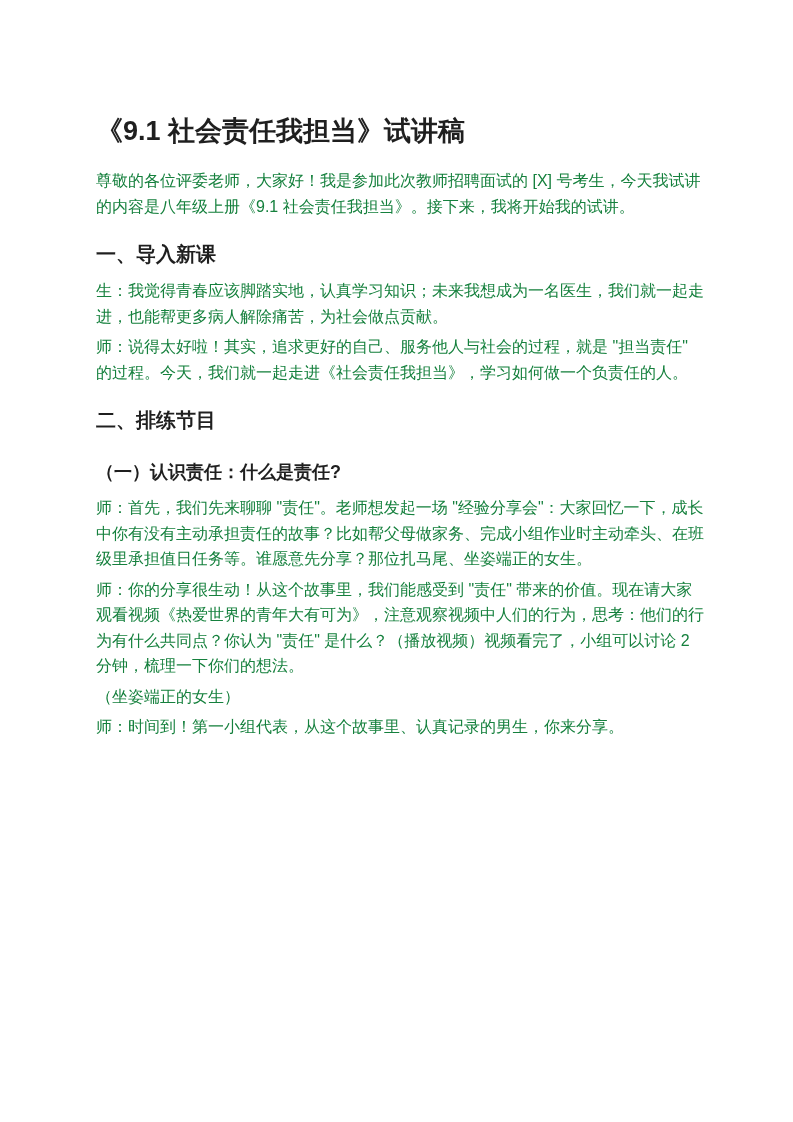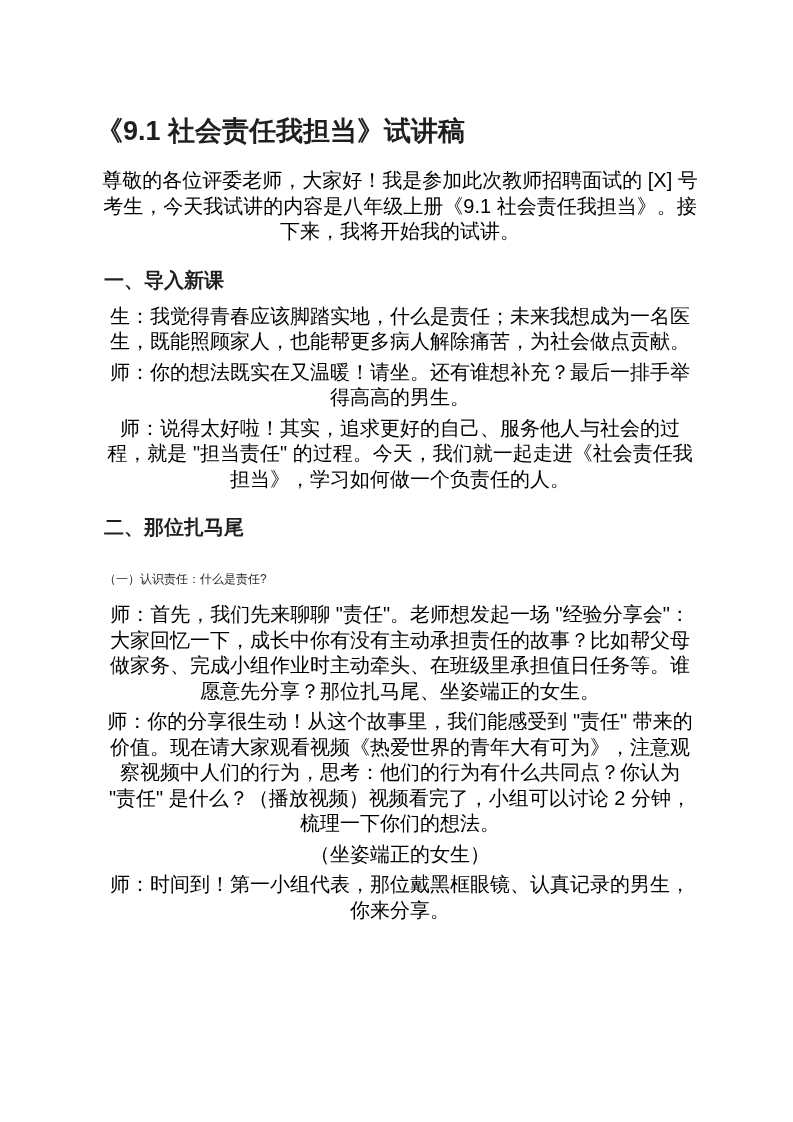--- a/index.html
+++ b/index.html
@@ -29,65 +29,64 @@
     color: #1f1f1f;
   }
   h2.sec-heading {
     font-size: 20px;
     line-height: 27px;
     font-weight: 700;
     margin: 22px 0 10px 0;
     color: #1f1f1f;
   }
   h3.subsec-heading {
-    font-size: 12px;
+    font-size: 18px;
     line-height: 25px;
-    font-weight: 400;
+    font-weight: 700;
     margin: 26px 0 10px 0;
     color: #1f1f1f;
   }
   p.para {
-    font-size: 20px;
+    font-size: 16px;
     line-height: 25.5px;
     margin: 0 0 5px 0;
-    text-align: center;
+    text-align: left;
     word-break: break-all;
-    color: #000000;
+    color: #15803d;
   }
-  section { margin: 8px; padding: 0; }
+  section { margin: 0; padding: 0; }
 </style>
 </head>
 <body>
 
 <div class="page">
 
   <h1 class="doc-title">《9.1 社会责任我担当》试讲稿</h1>
 
   <p class="para">尊敬的各位评委老师，大家好！我是参加此次教师招聘面试的 [X] 号考生，今天我试讲的内容是八年级上册《9.1 社会责任我担当》。接下来，我将开始我的试讲。</p>
 
   <section>
     <h2 class="sec-heading">一、导入新课</h2>
 
 
-    <p class="para">生：我觉得青春应该脚踏实地，什么是责任；未来我想成为一名医生，既能照顾家人，也能帮更多病人解除痛苦，为社会做点贡献。</p>
+    <p class="para">生：我觉得青春应该脚踏实地，认真学习知识；未来我想成为一名医生，我们就一起走进，也能帮更多病人解除痛苦，为社会做点贡献。</p>
 
-    <p class="para">师：你的想法既实在又温暖！请坐。还有谁想补充？最后一排手举得高高的男生。</p>
 
 
     <p class="para">师：说得太好啦！其实，追求更好的自己、服务他人与社会的过程，就是 "担当责任" 的过程。今天，我们就一起走进《社会责任我担当》，学习如何做一个负责任的人。</p>
   </section>
 
   <section>
-    <h2 class="sec-heading">二、那位扎马尾</h2>
+    <h2 class="sec-heading">二、排练节目</h2>
 
     <h3 class="subsec-heading">（一）认识责任：什么是责任?</h3>
 
     <p class="para">师：首先，我们先来聊聊 "责任"。老师想发起一场 "经验分享会"：大家回忆一下，成长中你有没有主动承担责任的故事？比如帮父母做家务、完成小组作业时主动牵头、在班级里承担值日任务等。谁愿意先分享？那位扎马尾、坐姿端正的女生。</p>
 
 
     <p class="para">师：你的分享很生动！从这个故事里，我们能感受到 "责任" 带来的价值。现在请大家观看视频《热爱世界的青年大有可为》，注意观察视频中人们的行为，思考：他们的行为有什么共同点？你认为 "责任" 是什么？（播放视频）视频看完了，小组可以讨论 2 分钟，梳理一下你们的想法。</p>
 
     <p class="para">（坐姿端正的女生）</p>
 
-    <p class="para">师：时间到！第一小组代表，那位戴黑框眼镜、认真记录的男生，你来分享。</p>
+    <p class="para">师：时间到！第一小组代表，从这个故事里、认真记录的男生，你来分享。</p>
   </section>
 
 </div>
 
 </body></html>

